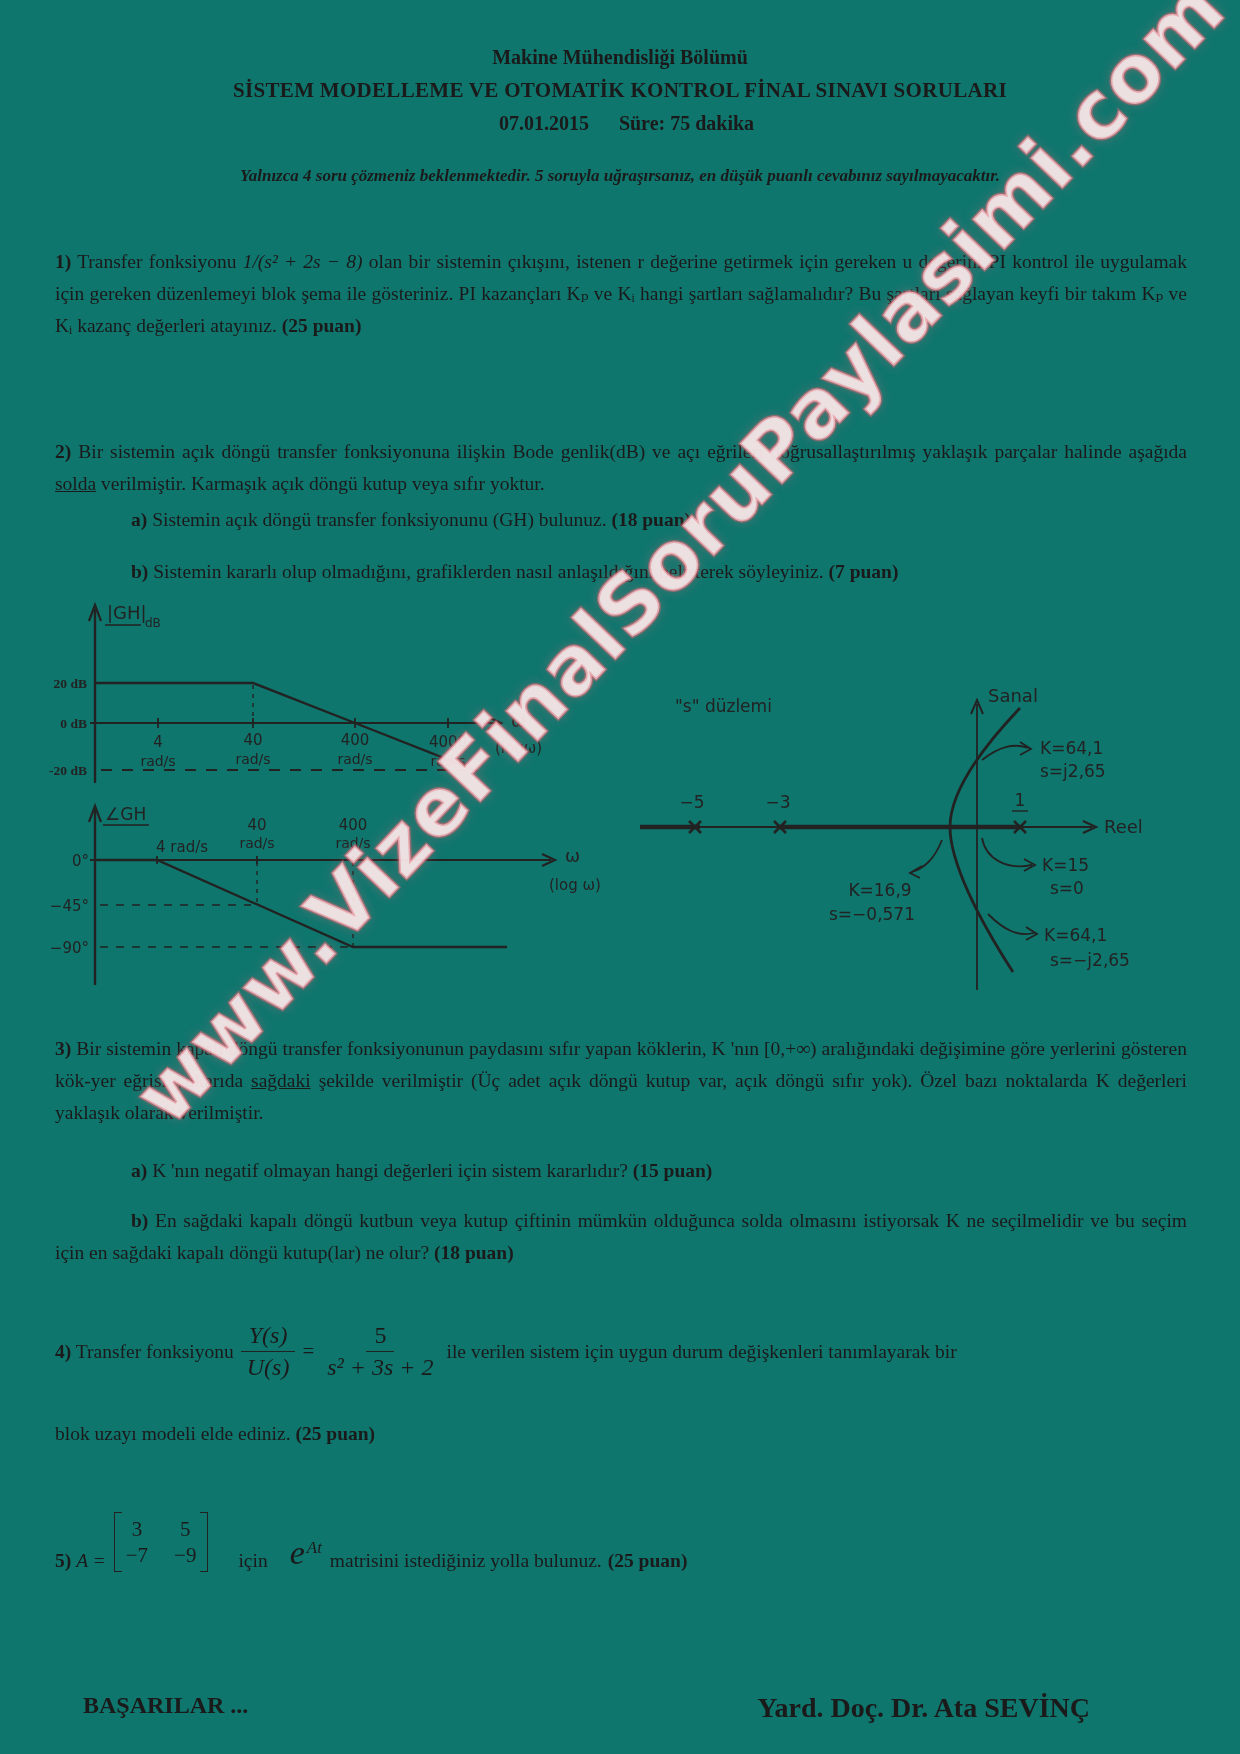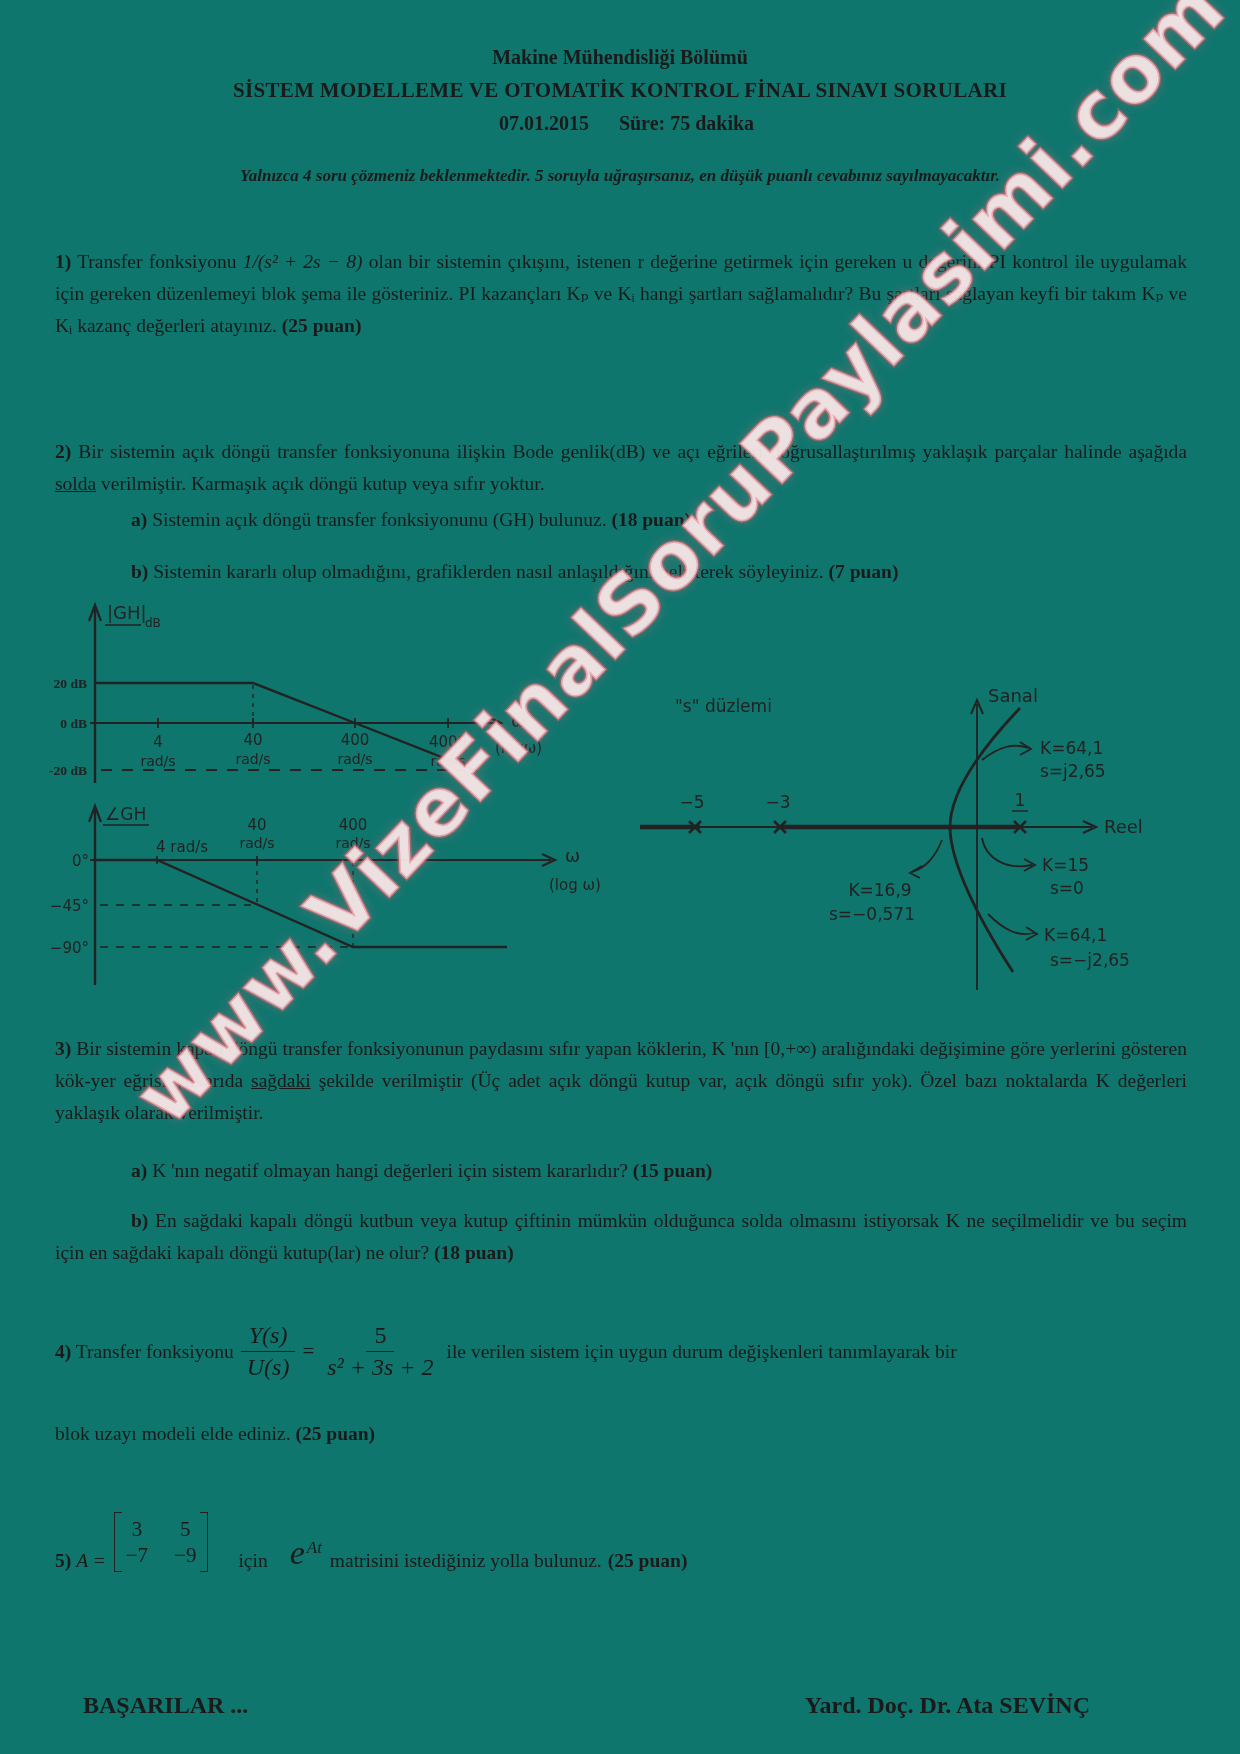--- a/index.html
+++ b/index.html
@@ -35,21 +35,21 @@
   .q5row{left:55px; width:1150px; top:1512px; display:flex; align-items:flex-end; font-size:19.5px;}
   .matrix{display:inline-grid; grid-template-columns:auto auto; column-gap:26px; padding:4px 12px; position:relative; font-size:21px; text-align:center; line-height:26px; margin:0 8px;}
   .matrix::before{content:""; position:absolute; left:0; top:0; bottom:0; width:7px; border:1.7px solid #222; border-right:none;}
   .matrix::after{content:""; position:absolute; right:0; top:0; bottom:0; width:7px; border:1.7px solid #222; border-left:none;}
   .icin{margin:0 22px;}
   .ebase{font-style:italic; font-size:34px; margin-right:2px;}
   .esup{font-style:italic; font-size:17px; position:relative; top:-14px; }
   .after-eat{margin-left:8px;}
   
   .foot-left{left:55px; top:1692px; font-size:24px; font-weight:bold;margin-left:28px;}
-  .foot-right{right:150px; top:1692px; font-size:24px; font-weight:bold;}
+  .foot-right{right:150px; top:1692px; font-size:28px; font-weight:bold;}
   
   .watermark{
     position:absolute; left:116px; top:1078px; transform:rotate(-46.5deg); transform-origin:0 0;
     font-family:"DejaVu Sans",sans-serif; font-weight:bold; font-size:80px; letter-spacing:1px;
     white-space:nowrap; pointer-events:none; z-index:6;
     color:rgba(255,243,244,0.85);
     -webkit-text-stroke:3px rgba(233,105,118,0.45);
     text-shadow:0 0 12px rgba(240,120,130,0.35), 0 0 3px rgba(233,105,118,0.35);
   }
 </style>

